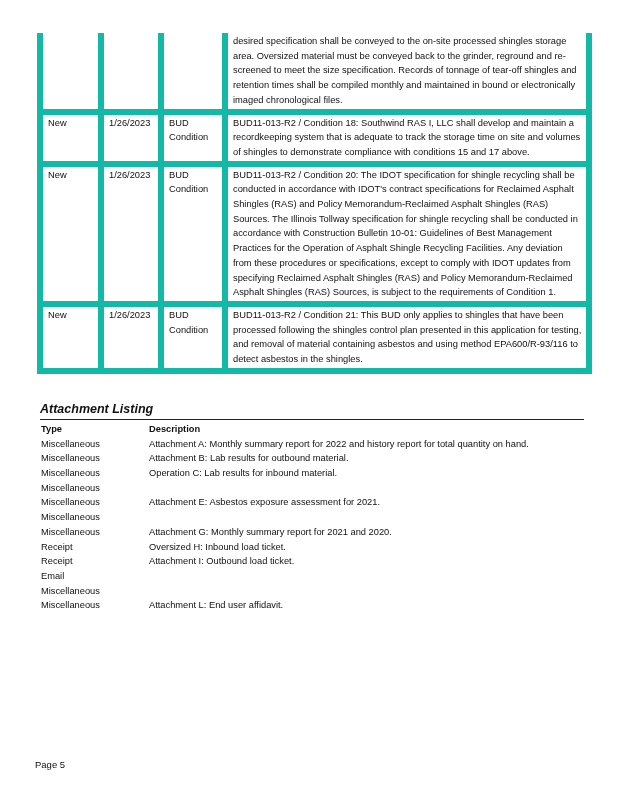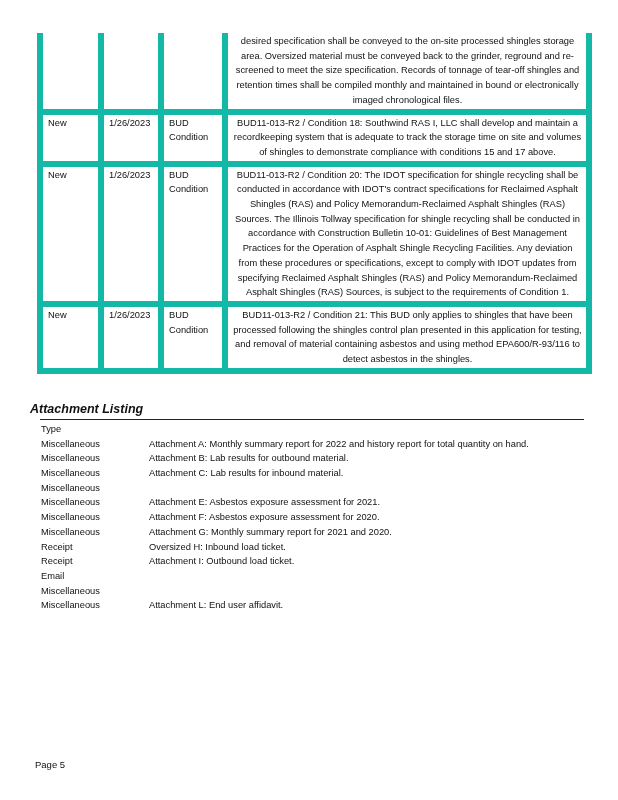--- a/index.html
+++ b/index.html
@@ -6,31 +6,31 @@
     body { width:618px; height:800px; position:relative; overflow:hidden;
            font-family:"Liberation Sans", sans-serif; color:#111; }
     .page { position:absolute; left:0; top:0; width:618px; height:800px; }
 
     table.cond { position:absolute; left:37px; top:33px; width:549px;
                  border-collapse:collapse; table-layout:fixed; font-size:9.3px; }
     table.cond td { border:6px solid #14b8a6; vertical-align:top;
                     padding:1px 4px 1px 5px; line-height:14.7px; }
     table.cond tr.first td { border-top:none; }
     col.c1 { width:61px; } col.c2 { width:60px; } col.c3 { width:64px; } col.c4 { width:364px; }
-    .txt { white-space:normal;text-align:center; }
+    .txt { white-space:normal; }
 
-    .section-title { position:absolute; left:30px; top:402px; font-size:12.5px;
+    .section-title { position:absolute; left:40px; top:402px; font-size:12.5px;
                      font-weight:bold; font-style:italic; }
     .section-rule { position:absolute; left:40px; top:419px; width:544px; height:1px; background:#222; }
 
     .att { position:absolute; left:41px; top:422px; width:550px; font-size:9.3px; }
     .att .row { display:flex; height:14.7px; line-height:14.7px; }
     .att .type { width:108px; flex:none; }
     .att .desc { flex:1; white-space:nowrap; }
-    .att .hdr { font-weight:normal; }
+    .att .hdr { font-weight:bold; }
 
     .footer { position:absolute; left:35px; top:759px; font-size:9.5px;text-align:center; }
   </style>
 </head>
 <body>
 
 <div class="page">
 
   <table class="cond">
     <colgroup>
@@ -66,43 +66,43 @@
       </tr>
     </tbody>
   </table>
 
   <div class="section-title">Attachment Listing</div>
   <div class="section-rule"></div>
 
   <div class="att">
     <div class="row hdr">
       <span class="type">Type</span>
+      <span class="desc">Description</span>
     </div>
     <div class="row">
         <span class="type">Miscellaneous</span>
         <span class="desc">Attachment A:  Monthly summary report for 2022 and history report for total quantity on hand.</span>
       </div>
     <div class="row">
         <span class="type">Miscellaneous</span>
         <span class="desc">Attachment B:  Lab results for outbound material.</span>
       </div>
     <div class="row">
         <span class="type">Miscellaneous</span>
-        <span class="desc">Attachment C:  Lab results for inbound material.</span>
+        <span class="desc">Operation C:  Lab results for inbound material.</span>
       </div>
     <div class="row">
         <span class="type">Miscellaneous</span>
       </div>
     <div class="row">
         <span class="type">Miscellaneous</span>
         <span class="desc">Attachment E:  Asbestos exposure assessment for 2021.</span>
       </div>
     <div class="row">
         <span class="type">Miscellaneous</span>
-        <span class="desc">Attachment F:  Asbestos exposure assessment for 2020.</span>
       </div>
     <div class="row">
         <span class="type">Miscellaneous</span>
         <span class="desc">Attachment G:  Monthly summary report for 2021 and 2020.</span>
       </div>
     <div class="row">
         <span class="type">Receipt</span>
         <span class="desc">Oversized H:  Inbound load ticket.</span>
       </div>
     <div class="row">

